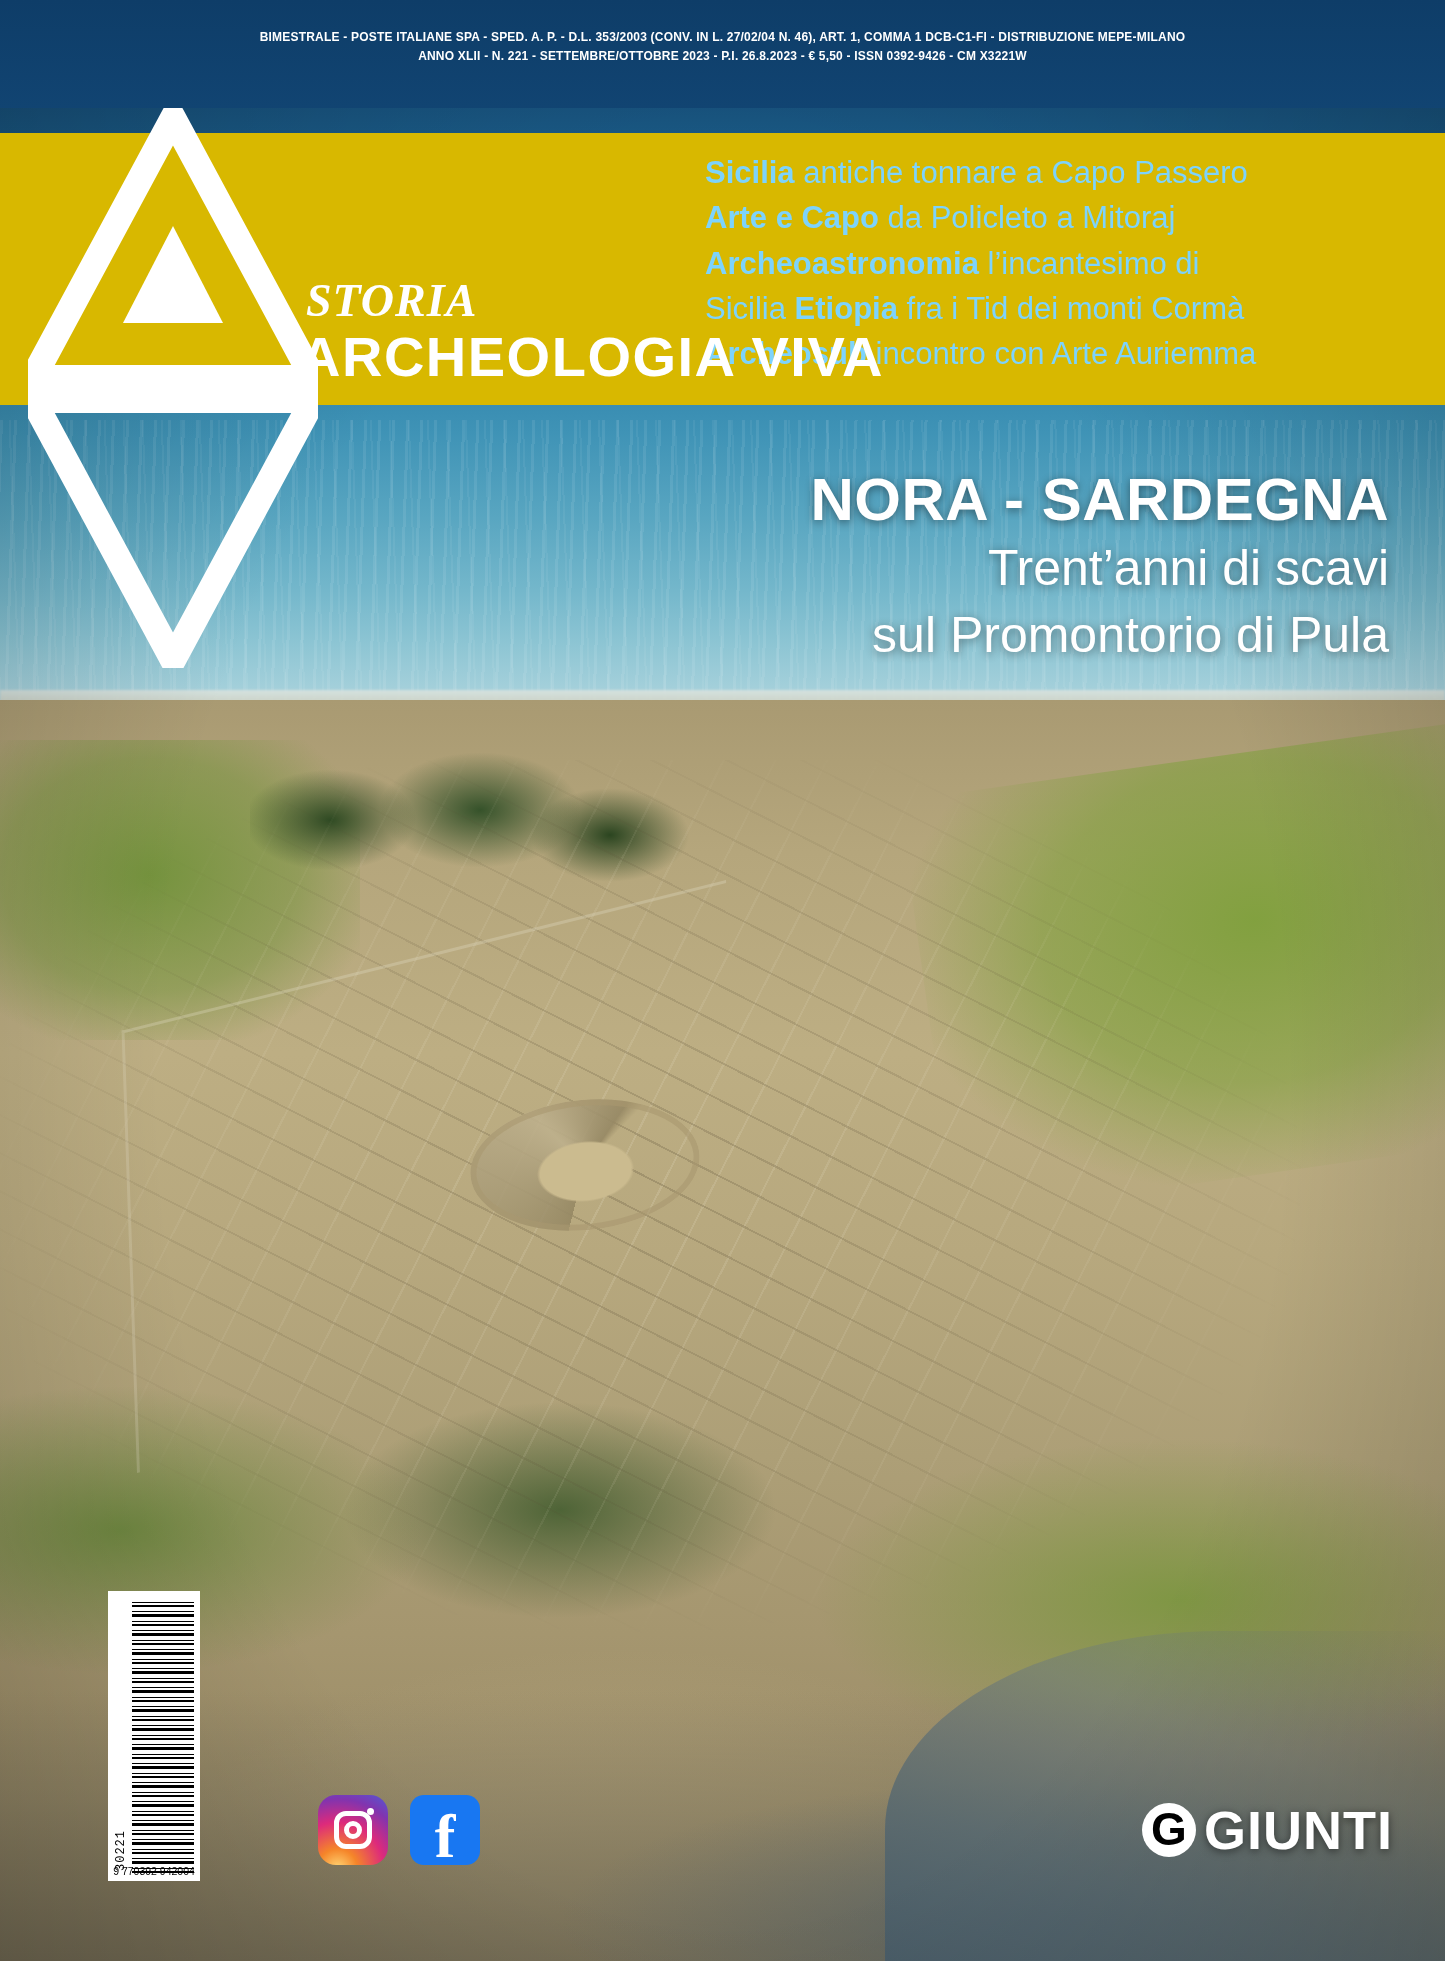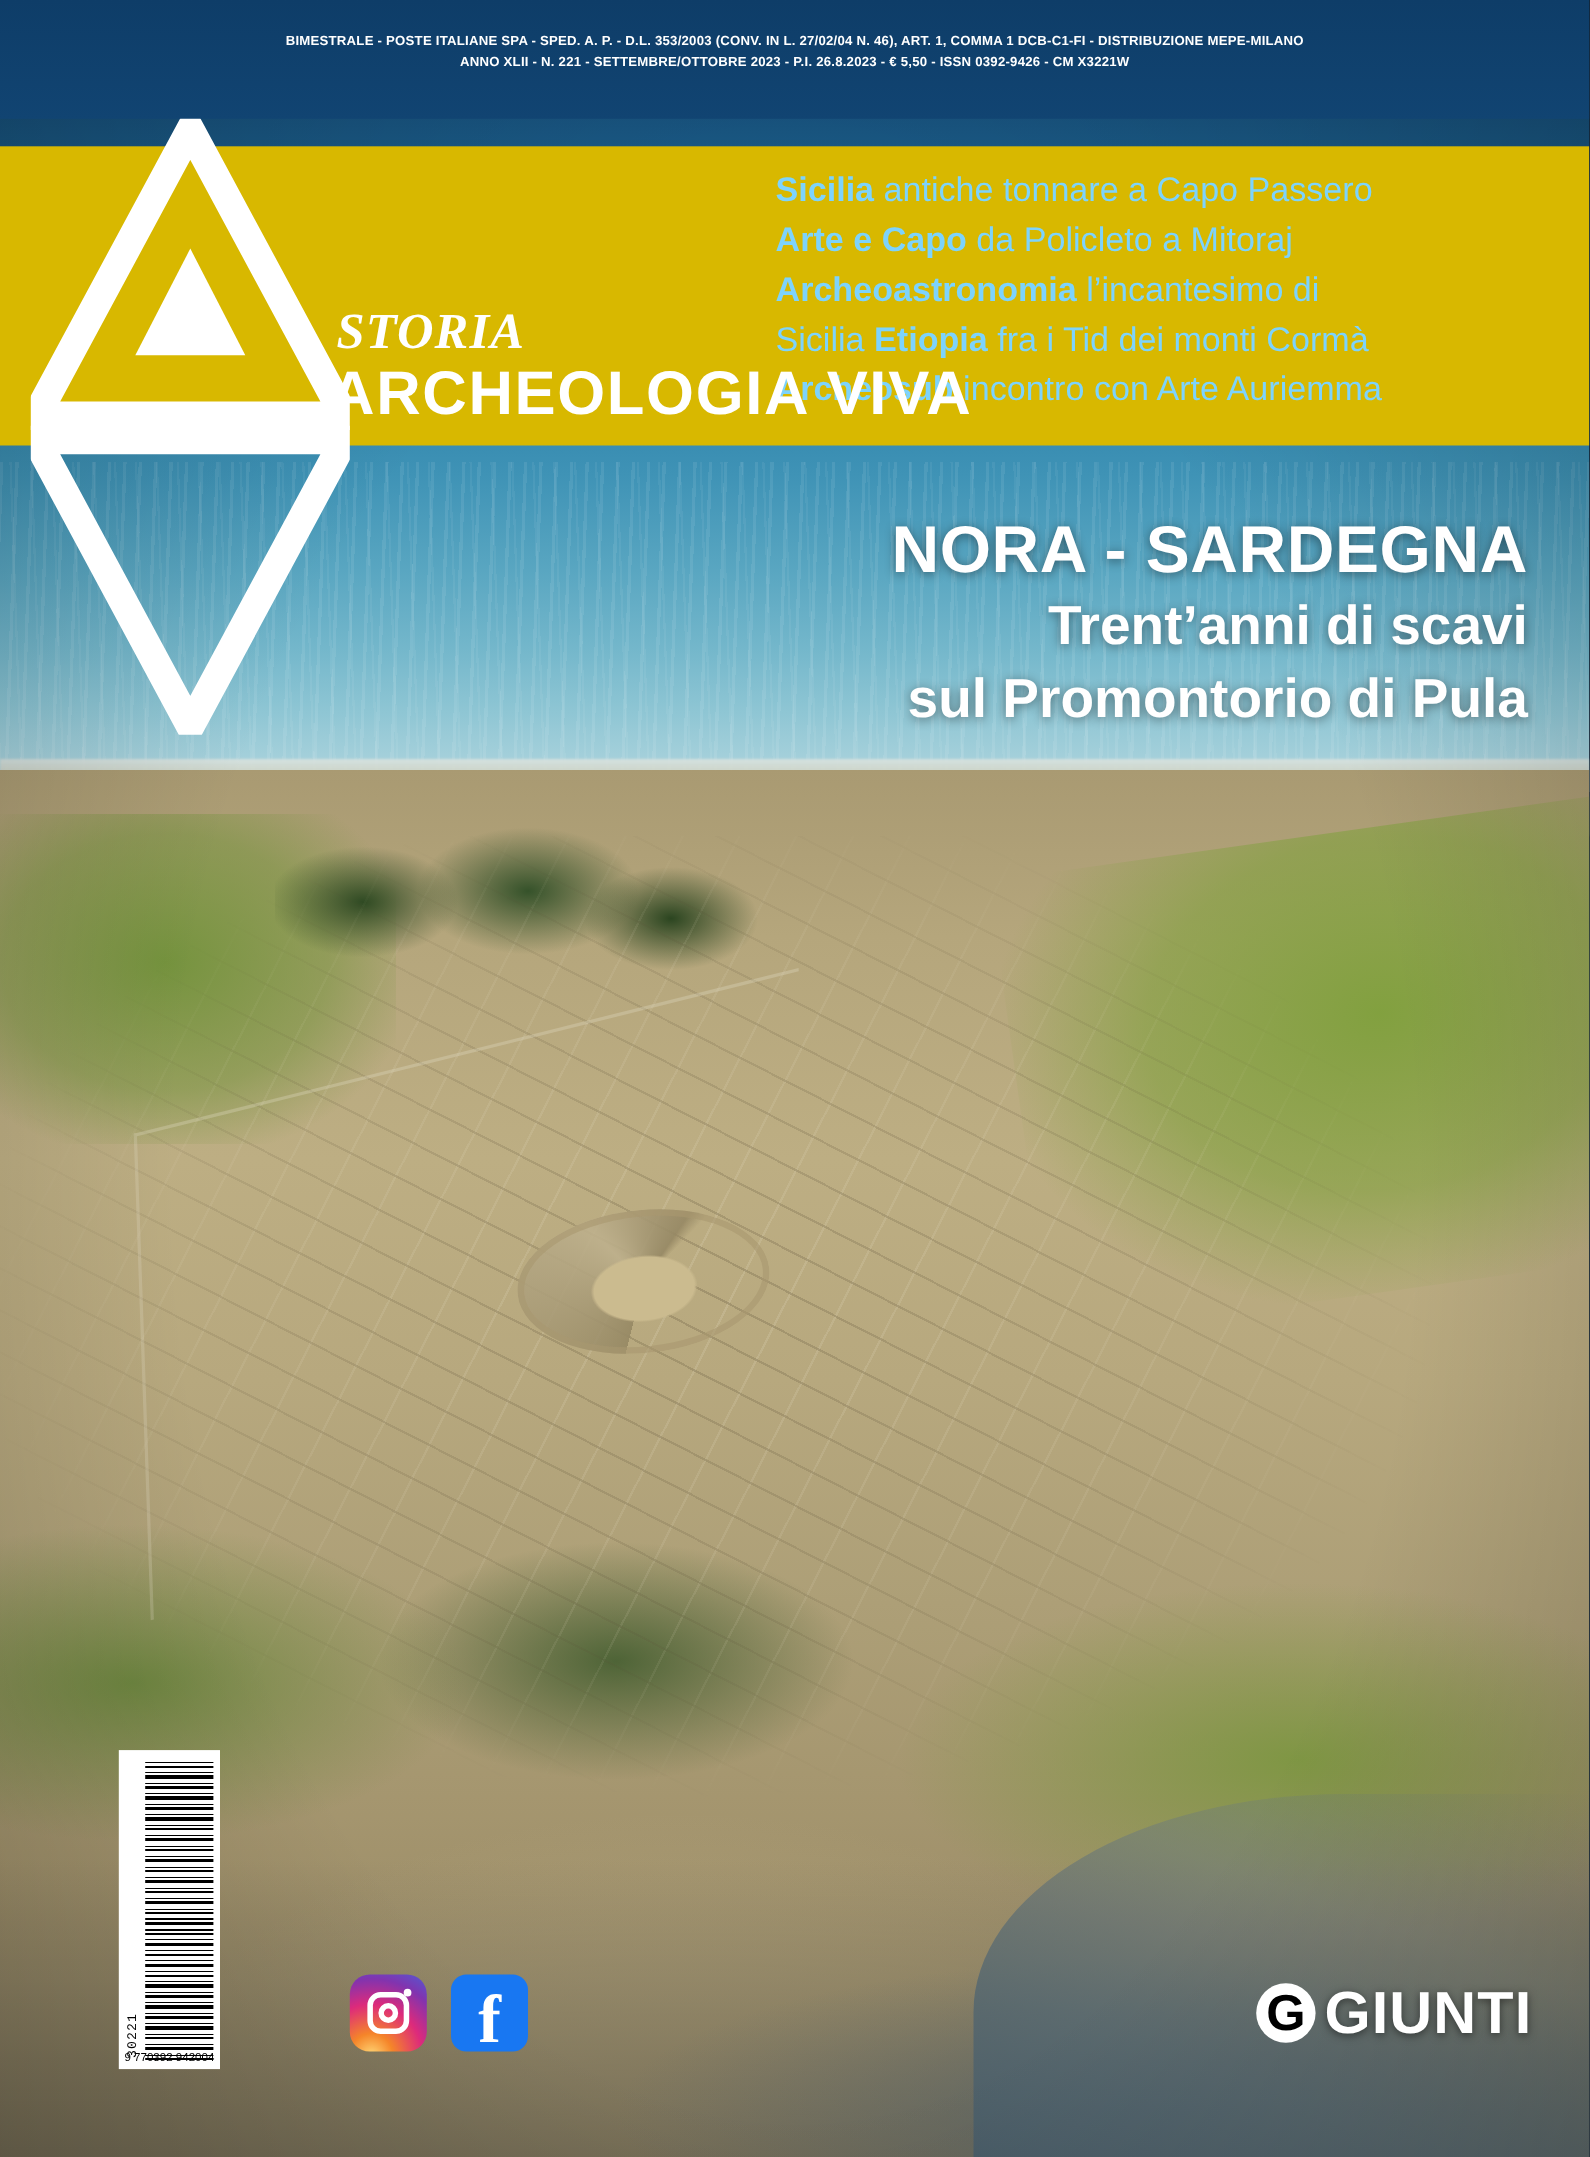--- a/index.html
+++ b/index.html
@@ -221,21 +221,21 @@
     text-shadow: 0 2px 10px rgba(0,0,0,0.45);
   }
   .cover-title .main {
     font-size: 60px;
     font-weight: bold;
     letter-spacing: .5px;
     line-height: 1.05;
   }
   .cover-title .sub {
     font-size: 50px;
-    font-weight: bold;
+    font-weight: normal;
     line-height: 1.18;
     margin-top: 8px;
   }
 
   
   .barcode-box {
     position: absolute;
     left: 108px;
     bottom: 80px;
     width: 92px;

